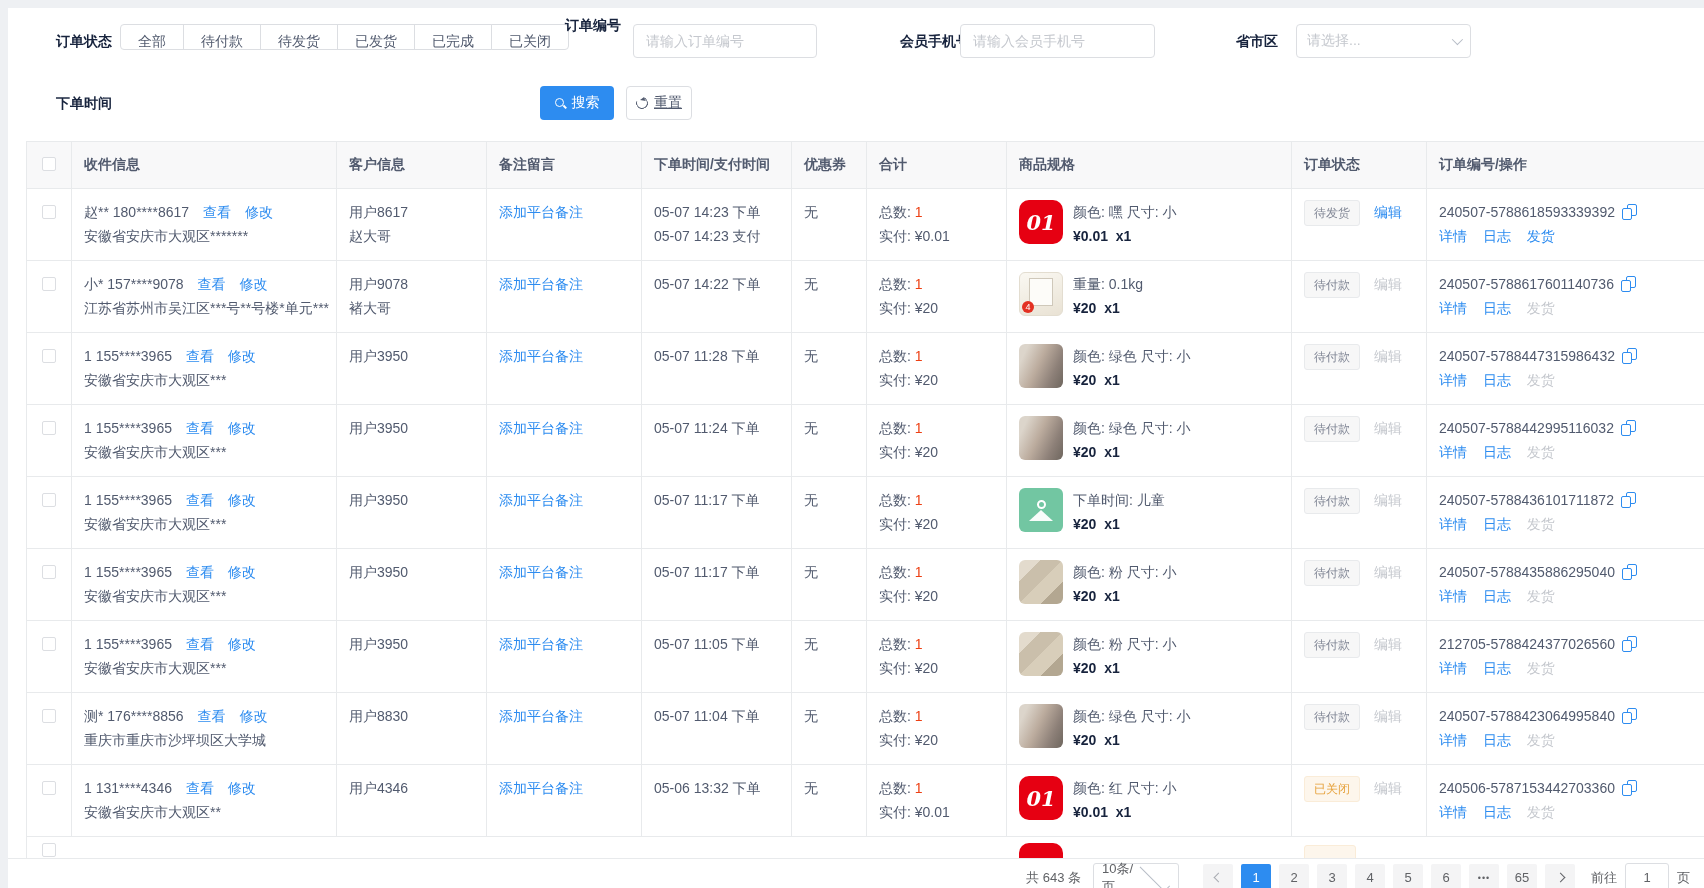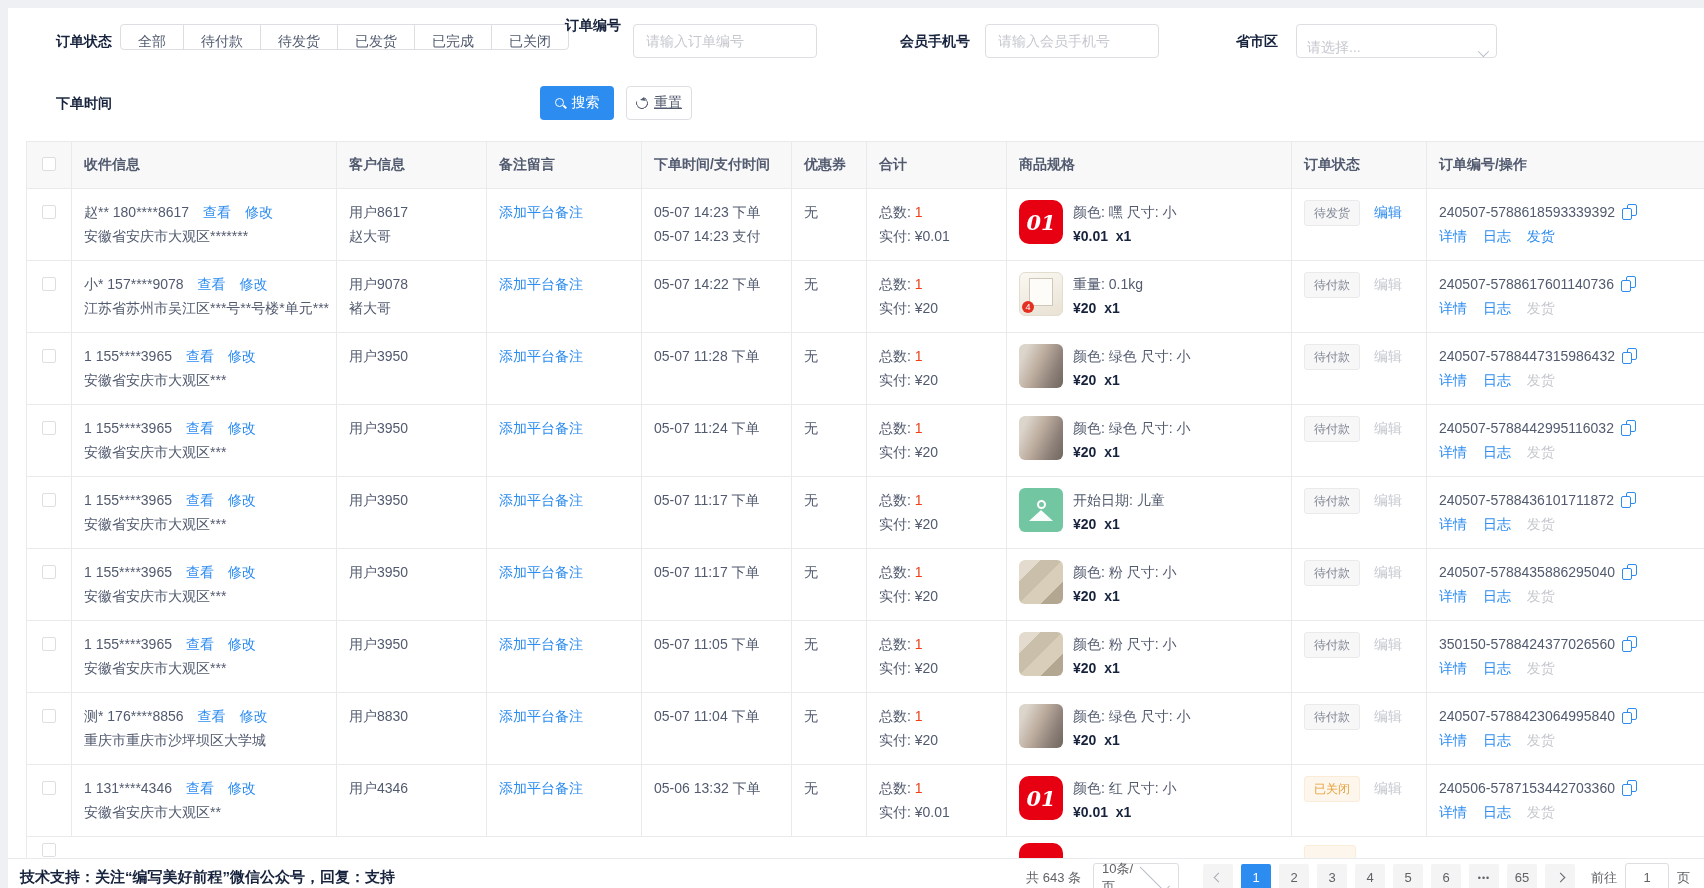--- a/index.html
+++ b/index.html
@@ -102,25 +102,25 @@
       <div class="tab">待发货</div>
       <div class="tab">已发货</div>
       <div class="tab">已完成</div>
       <div class="tab">已关闭</div>
     </div>
     <div class="flabel" style="left:557px;top:0;">订单编号</div>
     <div class="tbox" style="left:625px;top:16px;width:184px;position:absolute;">
       <input placeholder="请输入订单编号" style="">
     </div>
     <div class="flabel" style="left:892px;top:16px;">会员手机号</div>
-    <div class="tbox" style="left:952px;top:16px;width:174px;position:absolute;margin-left:25px;">
+    <div class="tbox" style="left:952px;top:16px;width:195px;position:absolute;">
       <input placeholder="请输入会员手机号" style="">
     </div>
     <div class="flabel" style="left:1228px;top:16px;">省市区</div>
-    <div class="tbox selectbox" style="left:1288px;top:16px;width:201px;align-items:flex-end;">
+    <div class="tbox selectbox" style="left:1288px;top:16px;width:175px;">
       <span class="ph">请选择...</span>
       <span class="chev"></span>
     </div>
 
     <div class="flabel" style="left:48px;top:78px;">下单时间</div>
     <div class="btn btn-primary" style="left:532px;top:78px;width:74px;">
       <span class="mag"></span>
       <span>搜索</span>
     </div>
     <div class="btn btn-plain" style="left:618px;top:78px;width:66px;">
@@ -393,21 +393,21 @@
     <td>
       <div class="line"><span>总数:</span> <span class="red">1</span></div>
       <div class="line"><span>实付:</span> <span>¥20</span></div>
     </td>
     <td>
       <div class="prod">
         <span class="thumb green">
                     <span></span>
                   </span>
         <div>
-          <div class="line">开始日期: 儿童</div>
+          <div class="line">下单时间: 儿童</div>
           <div class="line price"><span>¥20</span>&nbsp;&nbsp;<span>x1</span></div>
         </div>
       </div>
     </td>
     <td>
       <span class="badge info">待付款</span>
       <a class="lnk gap dis">编辑</a>
     </td>
     <td>
       <div class="line"><span class="ono">240507-5788436101711872</span><span class="copy-icon"></span></div>
@@ -507,21 +507,21 @@
           <div class="line">颜色: 粉 尺寸: 小</div>
           <div class="line price"><span>¥20</span>&nbsp;&nbsp;<span>x1</span></div>
         </div>
       </div>
     </td>
     <td>
       <span class="badge info">待付款</span>
       <a class="lnk gap dis">编辑</a>
     </td>
     <td>
-      <div class="line"><span class="ono">350150-5788424377026560</span><span class="copy-icon"></span></div>
+      <div class="line"><span class="ono">212705-5788424377026560</span><span class="copy-icon"></span></div>
       <div class="line oplinks">
         <a class="lnk">详情</a>
         <a class="lnk">日志</a>
         <a class="lnk dis">发货</a>
       </div>
     </td>
   </tr>
             <tr>
     <td class="c-check"><span class="checkbox"></span></td>
     <td>
@@ -630,21 +630,20 @@
       </table>
     </div>
 
     <div class="partial-row">
       <span class="checkbox"></span>
       <span class="thumb red01">01</span>
       <span class="badge warning"></span>
     </div>
 
     <div class="footer">
-      <div class="support">技术支持：关注“编写美好前程”微信公众号，回复：支持</div>
       <div class="pager-area">
         <span class="total-count">共 643 条</span>
         <div class="size-select">
           <span>10条/页</span>
           <span class="chev"></span>
         </div>
         <div class="pg arrow">
             <span class="arrow-l"></span>
           </div>
         <div class="pg active">1</div>

